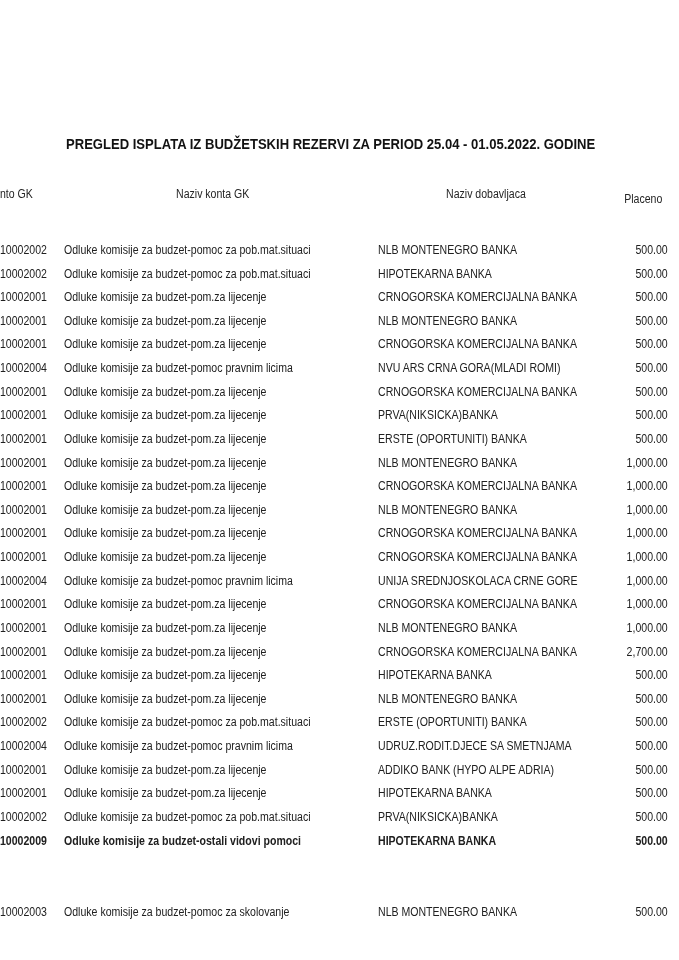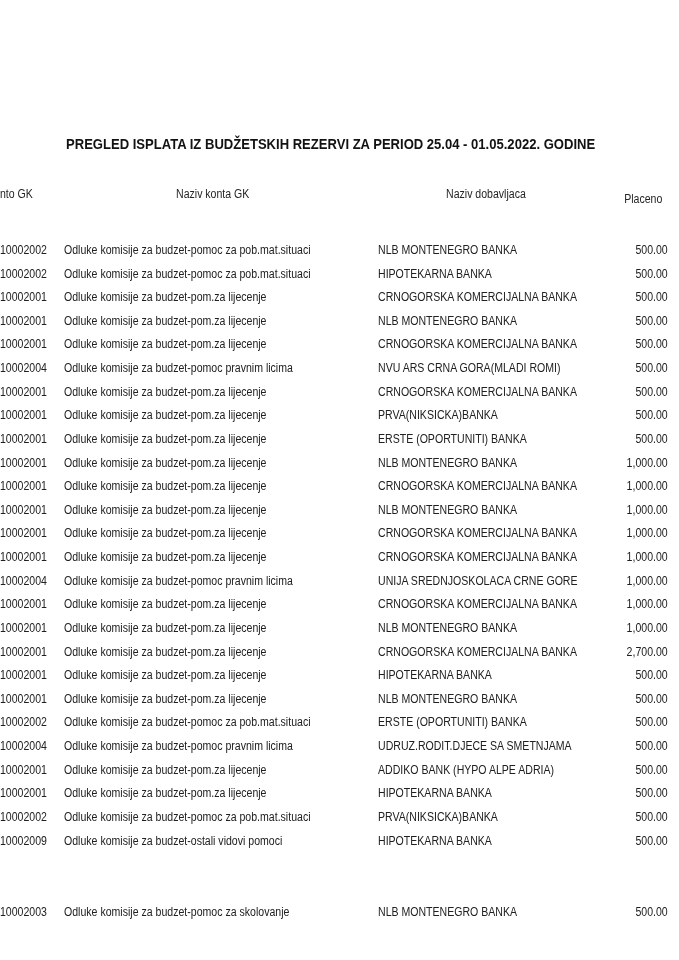--- a/index.html
+++ b/index.html
@@ -239,21 +239,21 @@
     <span class="cell placeno">500.00</span>
   </div>
 
   <div class="row" style="top: 805.88px;">
     <span class="cell konto">10002002</span>
     <span class="cell naziv">Odluke komisije za budzet-pomoc za pob.mat.situaci</span>
     <span class="cell dobav">PRVA(NIKSICKA)BANKA</span>
     <span class="cell placeno">500.00</span>
   </div>
 
-  <div class="row" style="top: 829.5px;">
+  <div class="row" style="top: 829.5px; font-weight: bold;">
     <span class="cell konto">10002009</span>
     <span class="cell naziv">Odluke komisije za budzet-ostali vidovi pomoci</span>
     <span class="cell dobav">HIPOTEKARNA BANKA</span>
     <span class="cell placeno">500.00</span>
   </div>
 
   <div class="row" style="top: 901px;">
     <span class="cell konto">10002003</span>
     <span class="cell naziv">Odluke komisije za budzet-pomoc za skolovanje</span>
     <span class="cell dobav">NLB MONTENEGRO BANKA</span>

